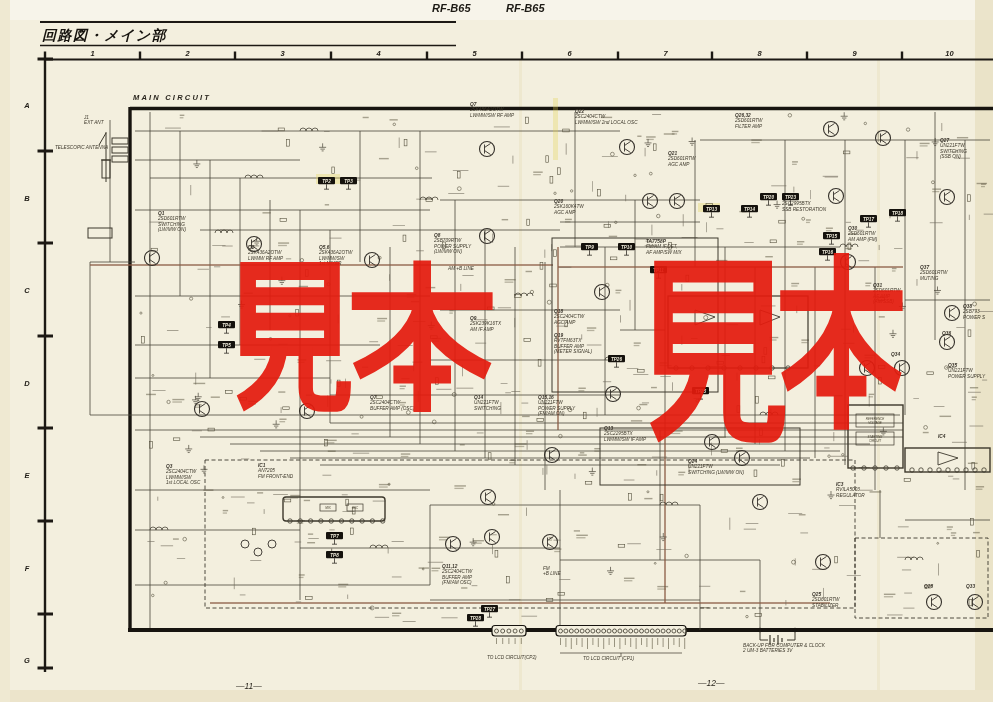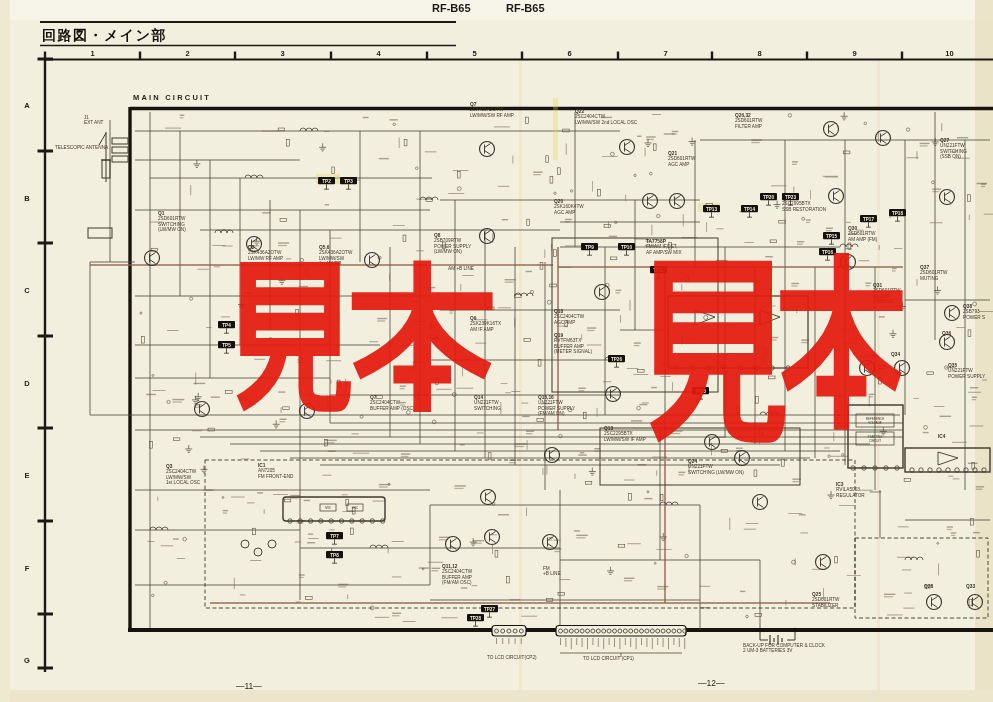--- a/index.html
+++ b/index.html
@@ -1,17 +1,17 @@
 <!DOCTYPE html>
 <html><head>
 <meta charset="utf-8">
 <style>
   html,body{margin:0;padding:0;background:#d8d0b8;}
   .page{position:relative;width:993px;height:702px;background:#1d4ed8;overflow:hidden;
-        font-family:"Liberation Sans",sans-serif;}
+        font-family:"Liberation Sans",sans-serif;font-style:italic;}
   svg{position:absolute;left:0;top:0;}
   text{font-family:"Liberation Sans","DejaVu Sans",sans-serif;}
 </style>
 </head>
 <body>
 
 <div class="page">
 <svg width="993" height="702" viewBox="0 0 993 702">
 
   <rect x="0" y="0" width="993" height="702" fill="#f3efde"></rect>

